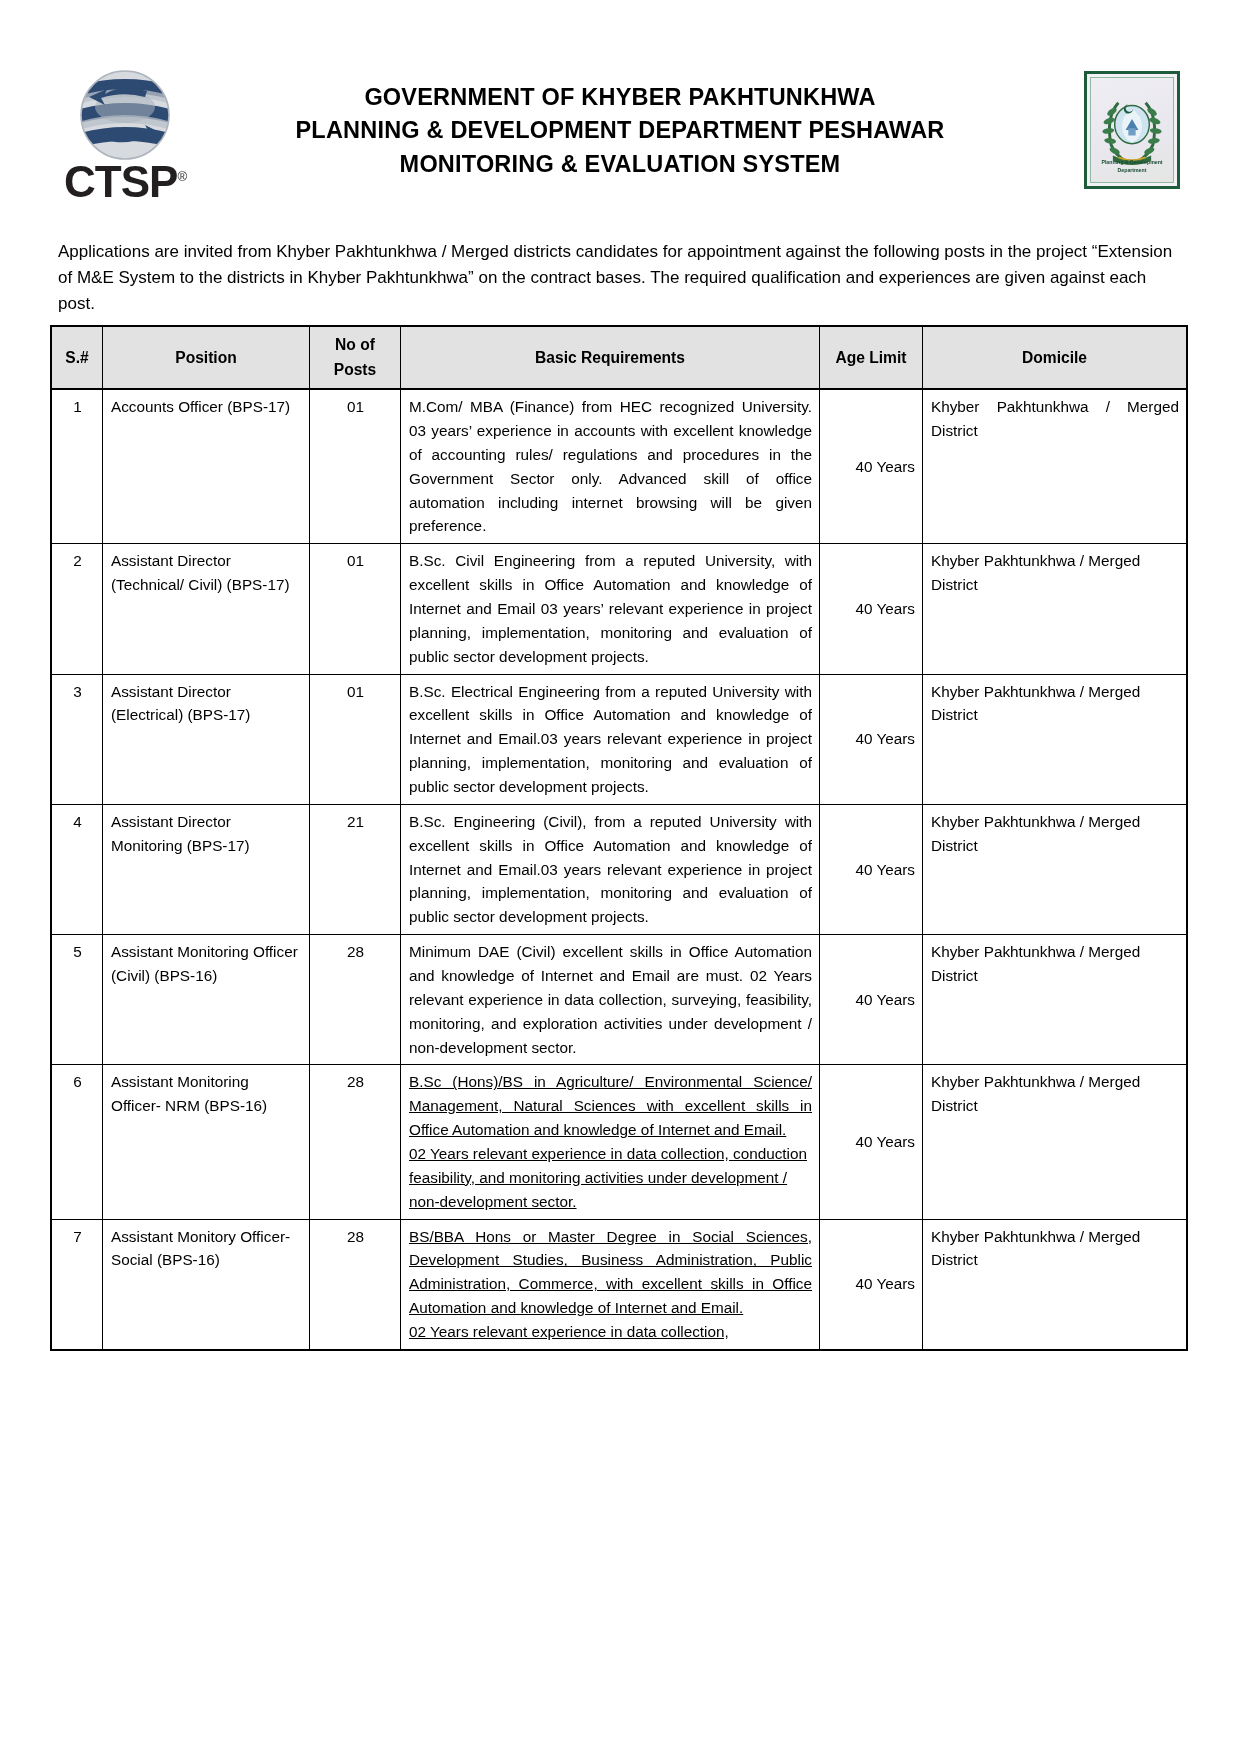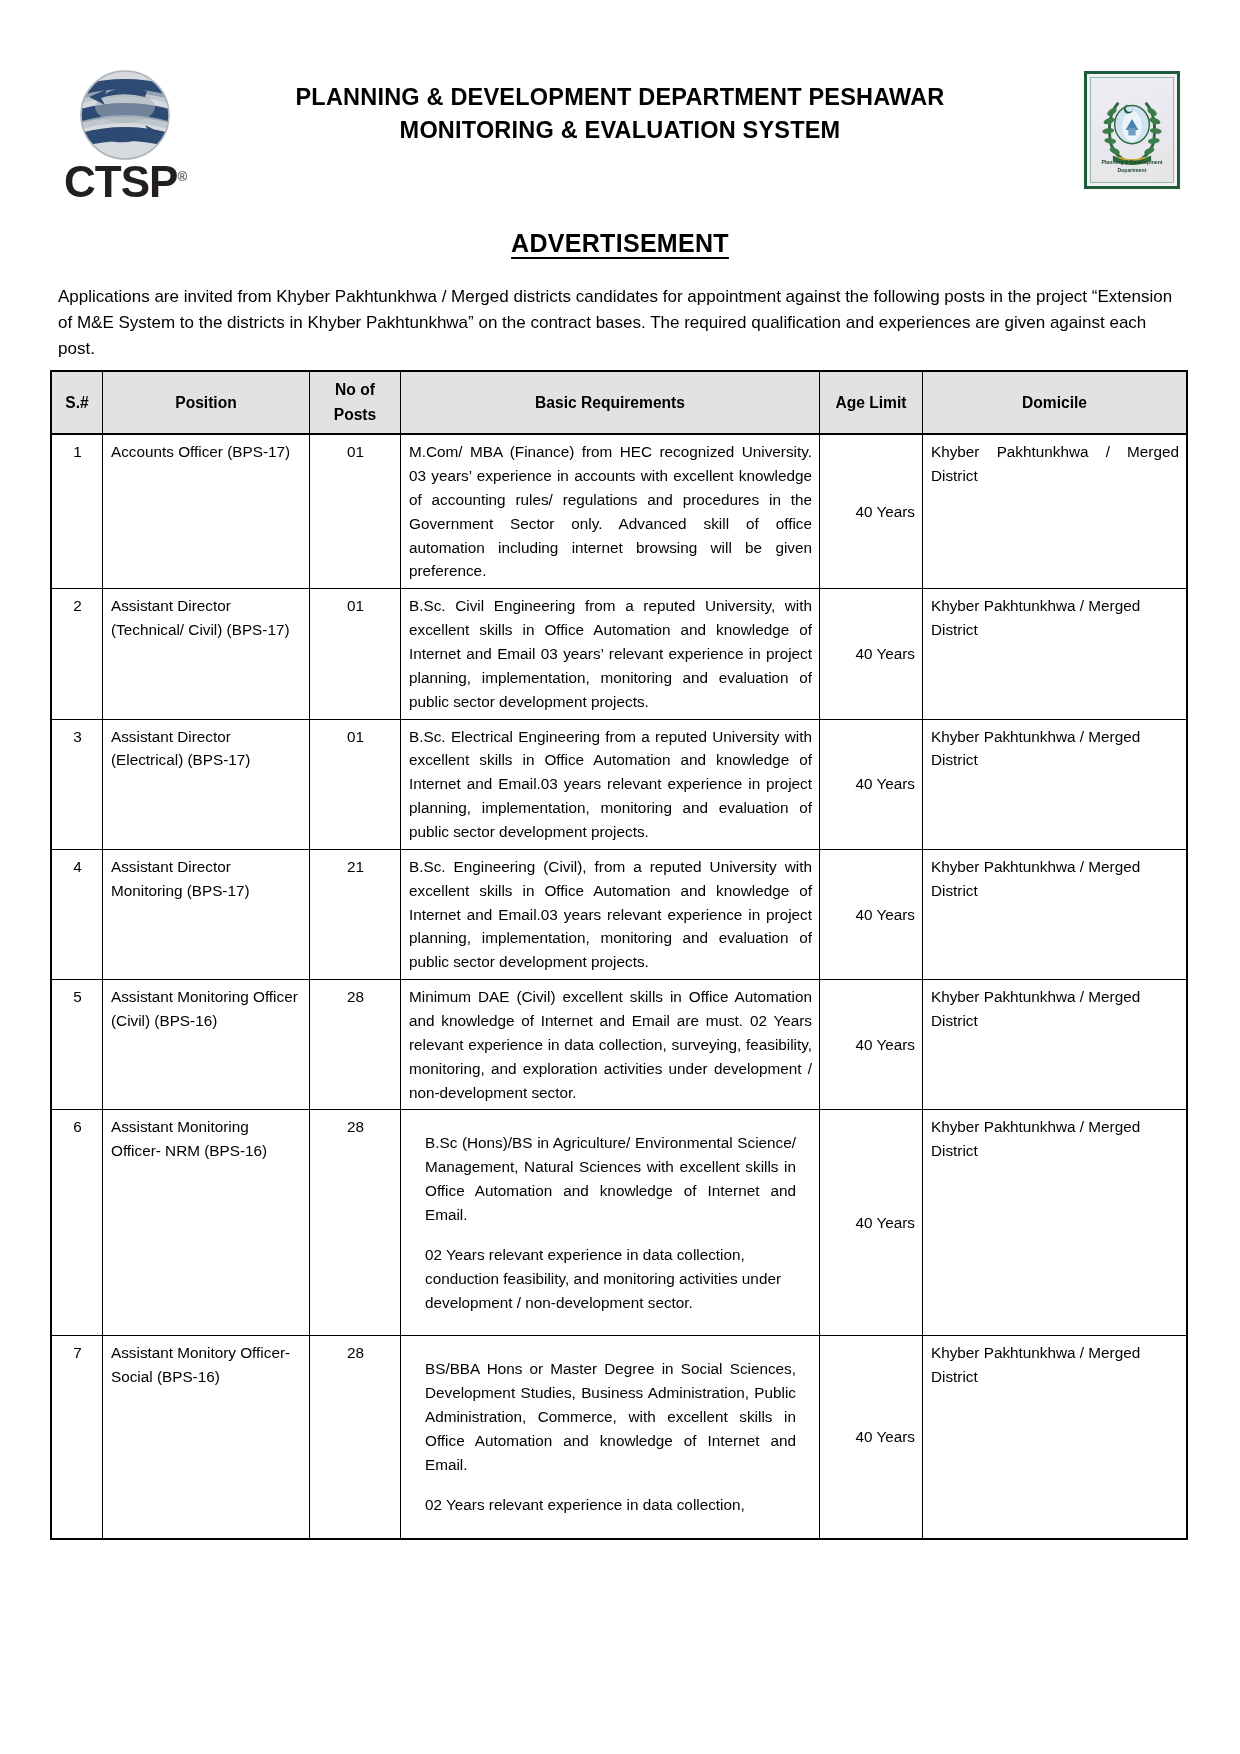--- a/index.html
+++ b/index.html
@@ -161,21 +161,21 @@
   table.jobs tbody tr:last-child td { border-bottom: 2px solid #000; }
 
   .c-sn     { width: 42px;  text-align: center; }
   .c-pos    { width: 198px; text-align: left; }
   .c-posts  { width: 82px;  text-align: center; }
   .c-req    { width: 410px; text-align: justify; text-justify: inter-word; }
   .c-age    { width: 94px;  text-align: right; vertical-align: middle !important; }
   .c-dom    { width: 255px; text-align: left; }
 
   td.c-req { hyphens: none; }
-  td.c-req p { margin: 16px; text-align: justify; }
+  td.c-req p { margin: 0; text-align: justify; text-decoration: underline; }
   td.c-req p.last { text-align: left; }
   td.c-dom.justify { text-align: justify; text-justify: inter-word; }
 </style>
 </head>
 <body>
 
 <div class="page">
 
   <div class="header">
 
@@ -198,20 +198,21 @@
           </g>
           <path d="M36 22 L18 30 L34 38 L30 31 Q52 24 74 30 L76 24 Q52 16 34 27 Z" fill="#2c4a72"></path>
           <path d="M72 74 L90 66 L74 58 L78 65 Q56 72 34 66 L32 72 Q56 80 74 69 Z" fill="#2c4a72"></path>
           <circle cx="54" cy="48" r="44" fill="none" stroke="#aeb5bd" stroke-width="1.5"></circle>
         </svg>
       </div>
       <div class="ctsp-text"><span>CTSP</span><span class="reg">®</span></div>
     </div>
 
     <div class="title-block">
+      <div class="title-line">GOVERNMENT OF KHYBER PAKHTUNKHWA</div>
       <div class="title-line">PLANNING &amp; DEVELOPMENT DEPARTMENT PESHAWAR</div>
       <div class="title-line">MONITORING &amp; EVALUATION SYSTEM</div>
     </div>
 
     <div class="logo-right">
       <div class="logo-right-inner">
         <svg width="100%" height="100%" viewBox="0 0 90 112" preserveAspectRatio="xMidYMid meet" aria-hidden="true">
 
           <path d="M30 26 Q16 42 22 72 Q27 84 38 90" fill="none" stroke="#2f6b3f" stroke-width="3.2"></path>
           <path d="M60 26 Q74 42 68 72 Q63 84 52 90" fill="none" stroke="#2f6b3f" stroke-width="3.2"></path>
@@ -239,21 +240,20 @@
           <path d="M30 86 Q45 92 60 86" fill="none" stroke="#c9a227" stroke-width="2"></path>
         </svg>
         <div class="crest-label">
           <div>Planning &amp; Development</div>
           <div>Department</div>
         </div>
       </div>
     </div>
   </div>
 
-  <div class="ad-heading">ADVERTISEMENT</div>
 
   <div class="intro">Applications are invited from Khyber Pakhtunkhwa / Merged districts candidates for appointment against the following posts in the project “Extension of M&amp;E System to the districts in Khyber Pakhtunkhwa” on the contract bases. The required qualification and experiences are given against each post.</div>
 
   <table class="jobs">
     <thead>
       <tr>
         <th class="c-sn">S.#</th>
         <th class="c-pos">Position</th>
         <th class="c-posts">
           <span>No of</span><br>

